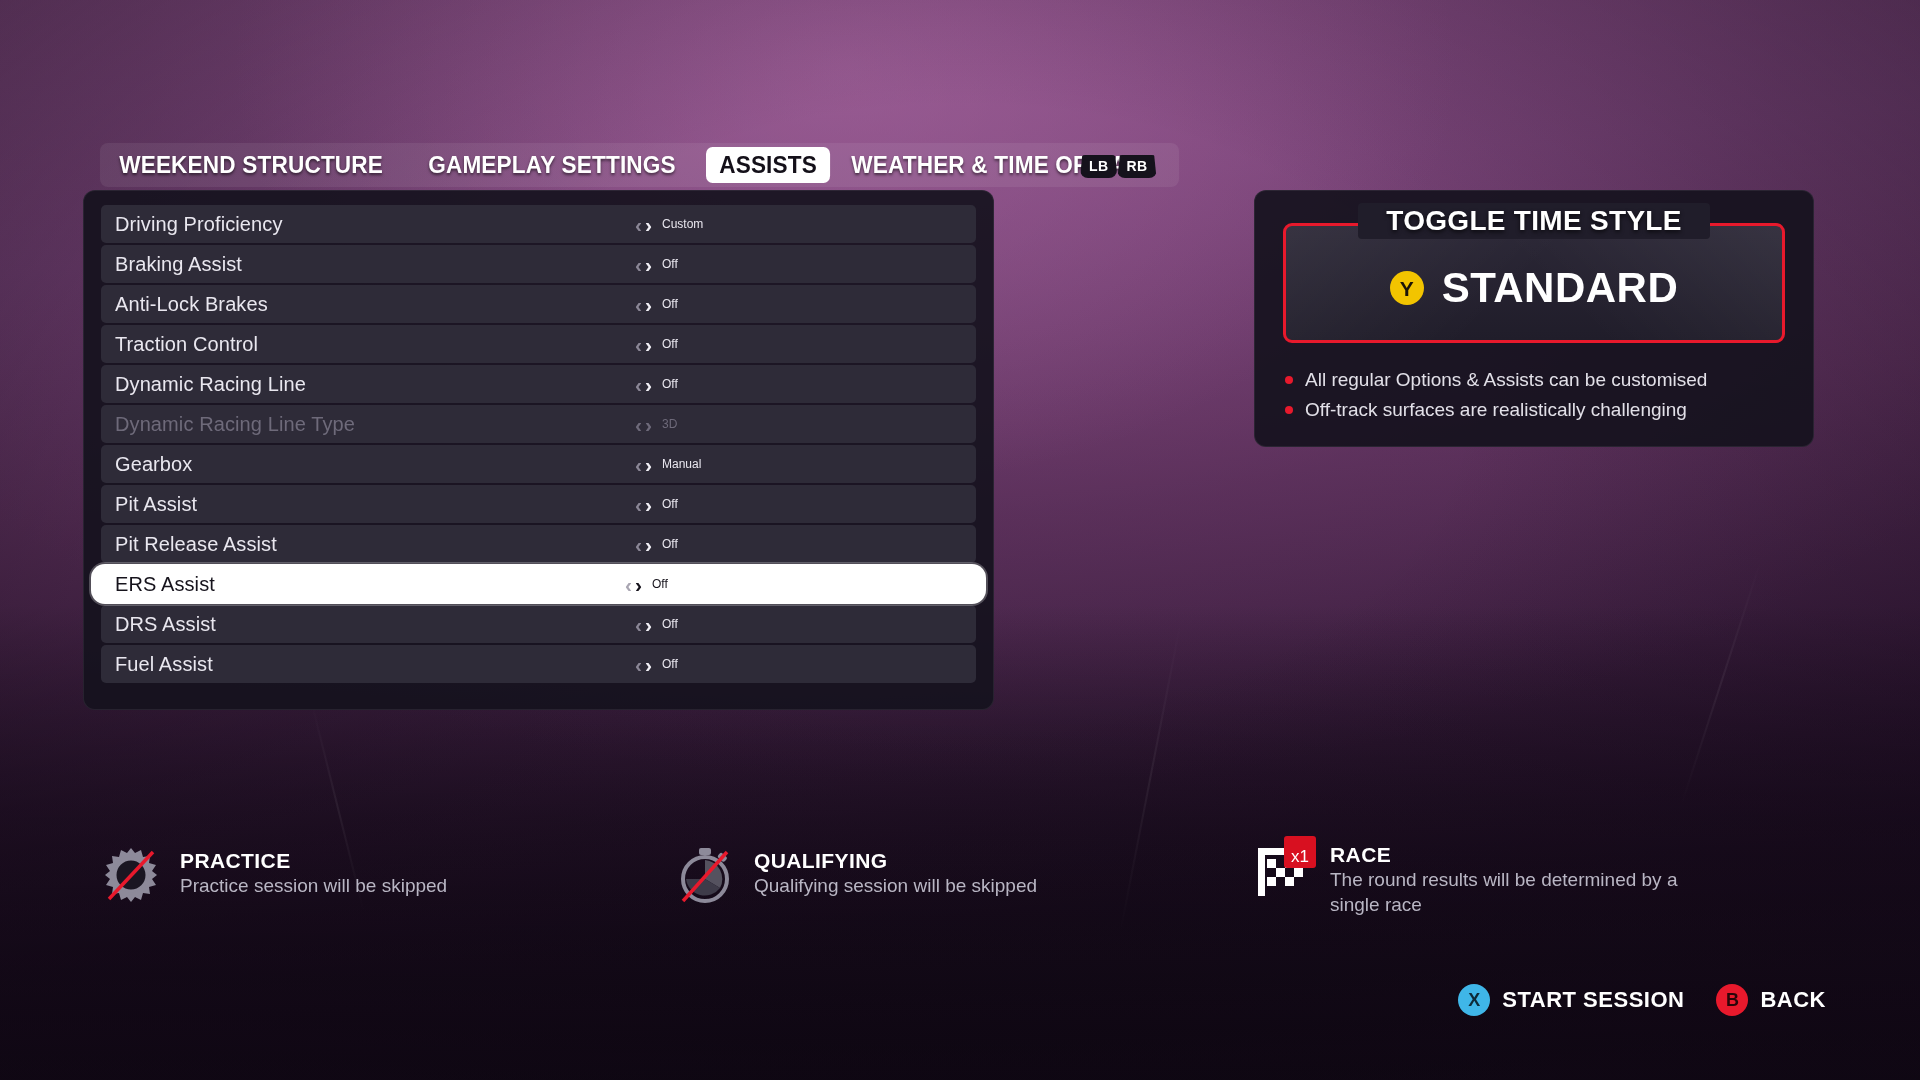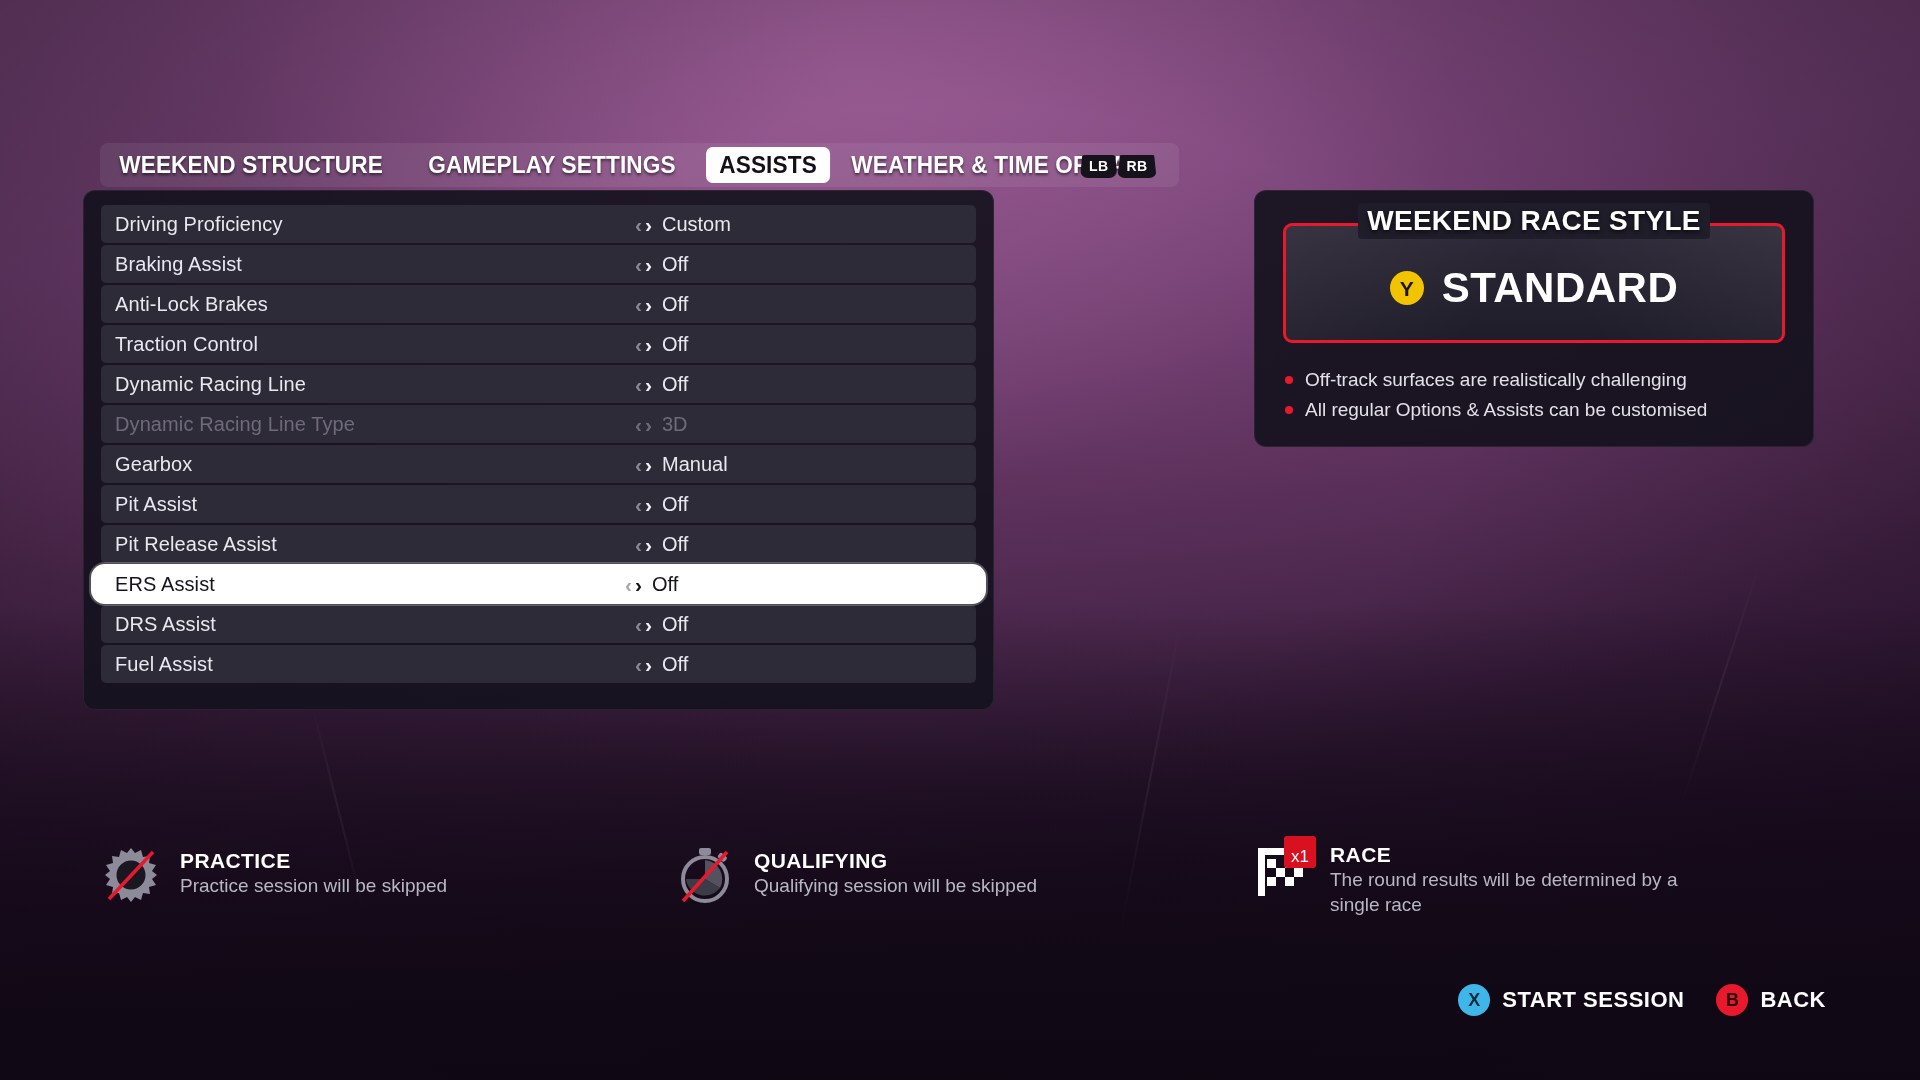--- a/index.html
+++ b/index.html
@@ -128,21 +128,21 @@
   }
   .chev {
     font-size: 21px;
     line-height: 1;
     font-weight: bold;
     color: #f2f0f6;
   }
   .chev.dim { color: #8b8796; }
   .chev-pair { display: flex; gap: 3px; }
   .row .value {
-    font-size: 20px;
+    font-size: 12px;
     color: #e9e7ef;
   }
   .row.disabled .label,
   .row.disabled .value { color: #6e6a7a; }
   .row.disabled .chev { color: #6e6a7a; }
 
   .row.selected {
     background: #ffffff;
     border-radius: 14px;
     height: 40px;
@@ -465,29 +465,29 @@
 </div>
 
 <div class="info-panel">
   <div class="race-style-box">
     <div class="race-style-inner">
       <div class="btn-y">Y</div>
       <div class="race-style-value">STANDARD</div>
     </div>
   </div>
   <div class="race-style-title-bg"></div>
-  <div class="race-style-title">WEEKEND RACE STYLE</div>
+  <div class="race-style-title">TOGGLE TIME STYLE</div>
   <div class="bullets">
     <div class="bullet">
       <span class="bullet-dot"></span>
-      <span>Off-track surfaces are realistically challenging</span>
+      <span>All regular Options &amp; Assists can be customised</span>
     </div>
     <div class="bullet">
       <span class="bullet-dot"></span>
-      <span>All regular Options &amp; Assists can be customised</span>
+      <span>Off-track surfaces are realistically challenging</span>
     </div>
   </div>
 </div>
 
 <div class="session-strip">
 
   <div class="session-item si-1">
     <div class="session-icon">
       <svg viewBox="0 0 62 62" width="62" height="62">
         <g fill="#8d8a9a">

